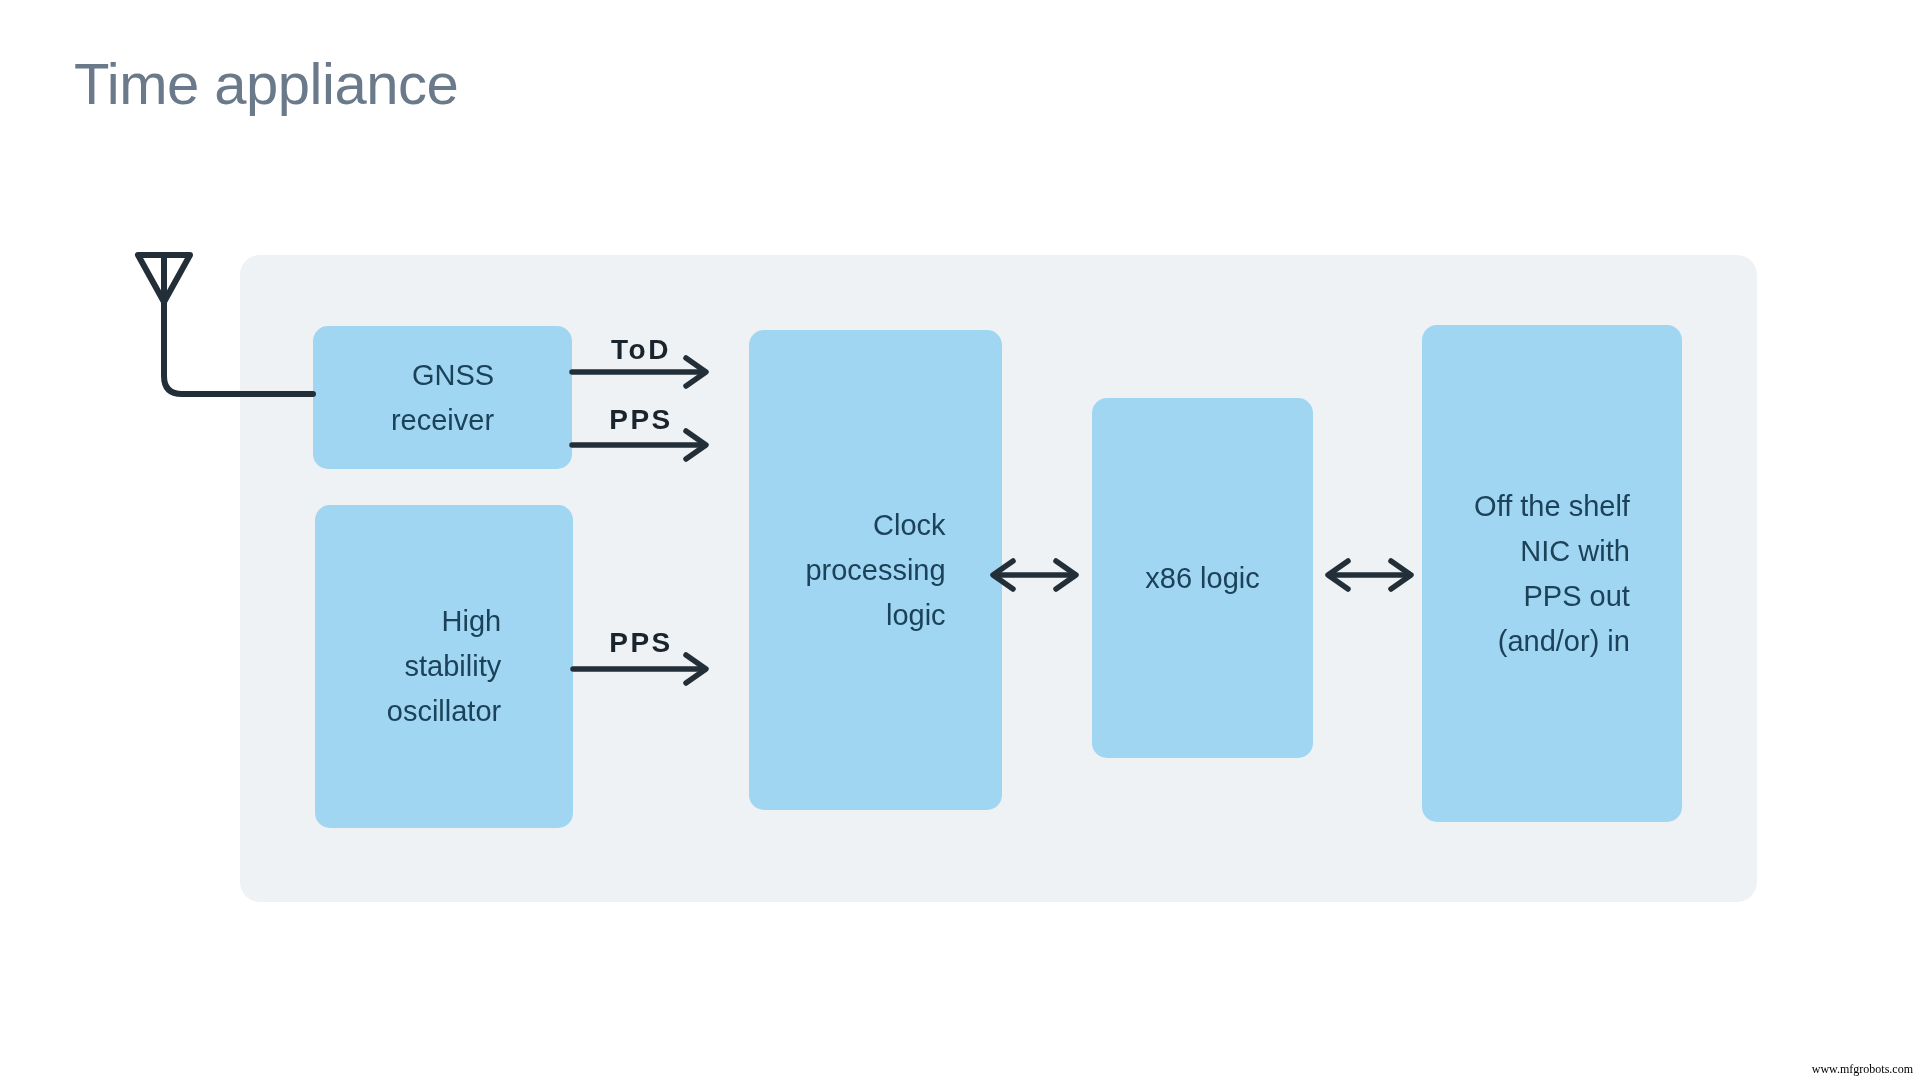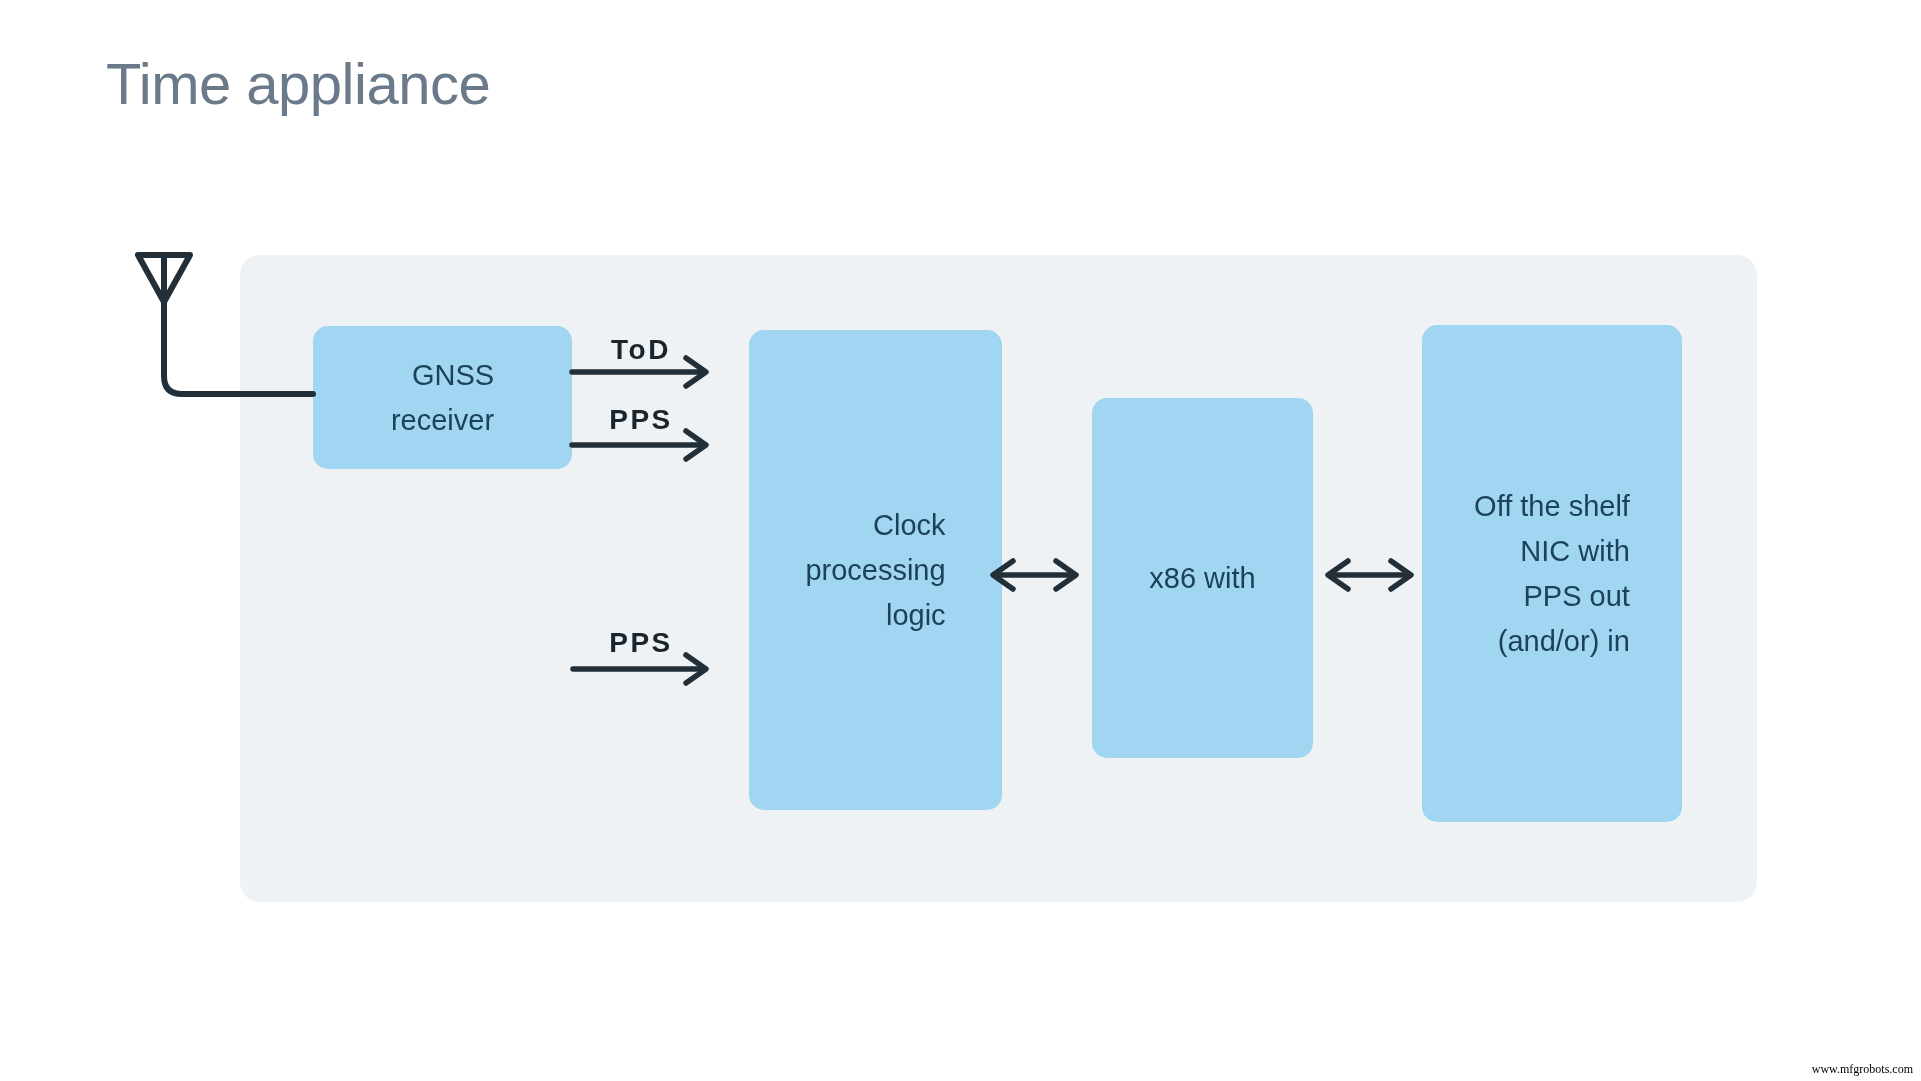--- a/index.html
+++ b/index.html
@@ -17,21 +17,21 @@
   body {
     width: 1921px; height: 1081px;
     font-family: "Liberation Sans", "DejaVu Sans", sans-serif;
     position: relative; overflow: hidden;
   }
   .canvas { position: absolute; inset: 0; background: var(--canvas_bg); }
 
   .page-title {
     position: absolute; left: 74px; top: 50px;
     font-size: 58px; font-weight: 400; letter-spacing: -0.5px;
-    color: var(--title_text); white-space: nowrap; margin-left: 32px;
+    color: var(--title_text); white-space: nowrap;
   }
 
   .panel {
     position: absolute; left: 240px; top: 255px;
     width: 1517px; height: 647px;
     background: var(--panel_bg); border-radius: 20px;
   }
 
   .box {
     position: absolute;
@@ -80,29 +80,34 @@
 
   <div class="page-title">Time appliance</div>
 
   <div class="panel"></div>
 
   <div class="box box-gnss">
     <div class="box-label">GNSS
 receiver</div>
   </div>
 
+  <div class="box box-osc">
+    <div class="box-label">High
+stability
+oscillator</div>
+  </div>
 
   <div class="box box-clock">
     <div class="box-label">Clock
 processing
 logic</div>
   </div>
 
   <div class="box box-host">
-    <div class="box-label">x86 with</div>
+    <div class="box-label">x86 logic</div>
   </div>
 
   <div class="box box-nic">
     <div class="box-label">Off the shelf
 NIC with
 PPS out
 (and/or) in</div>
   </div>
 
   <svg class="overlay" viewBox="0 0 1921 1081" xmlns="http://www.w3.org/2000/svg">

